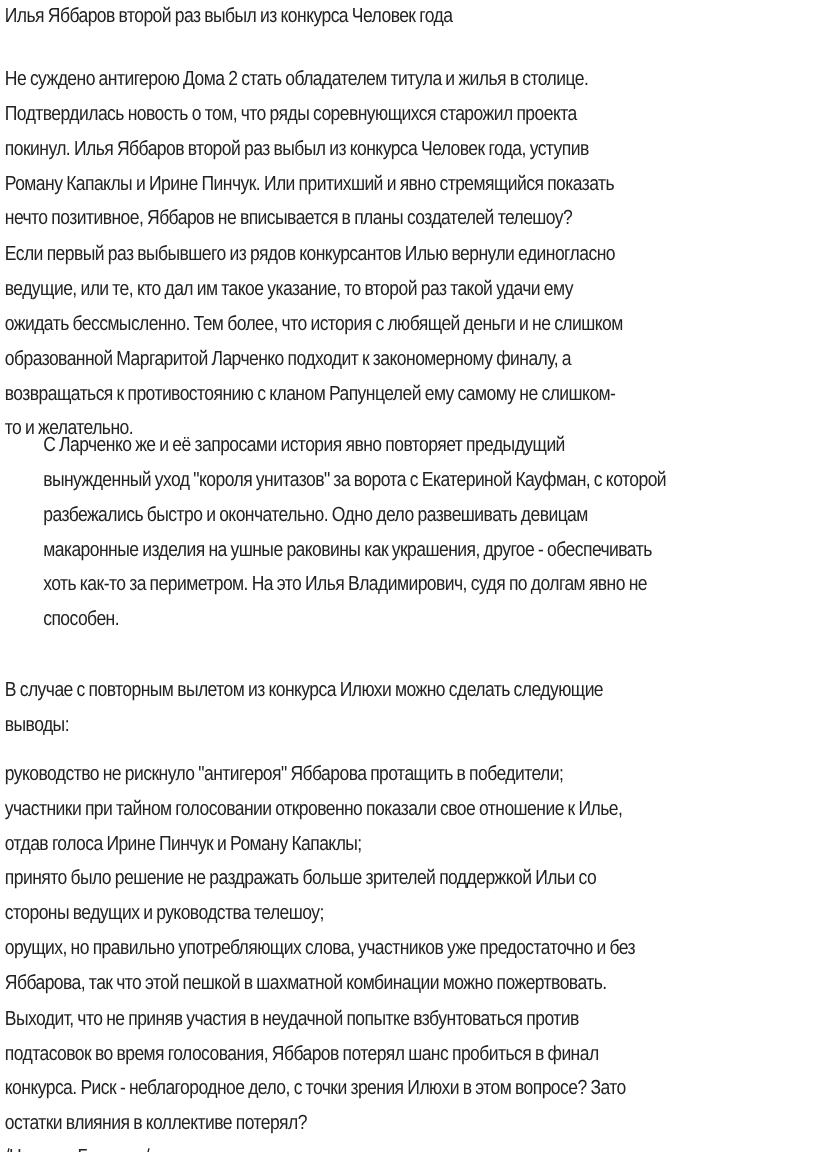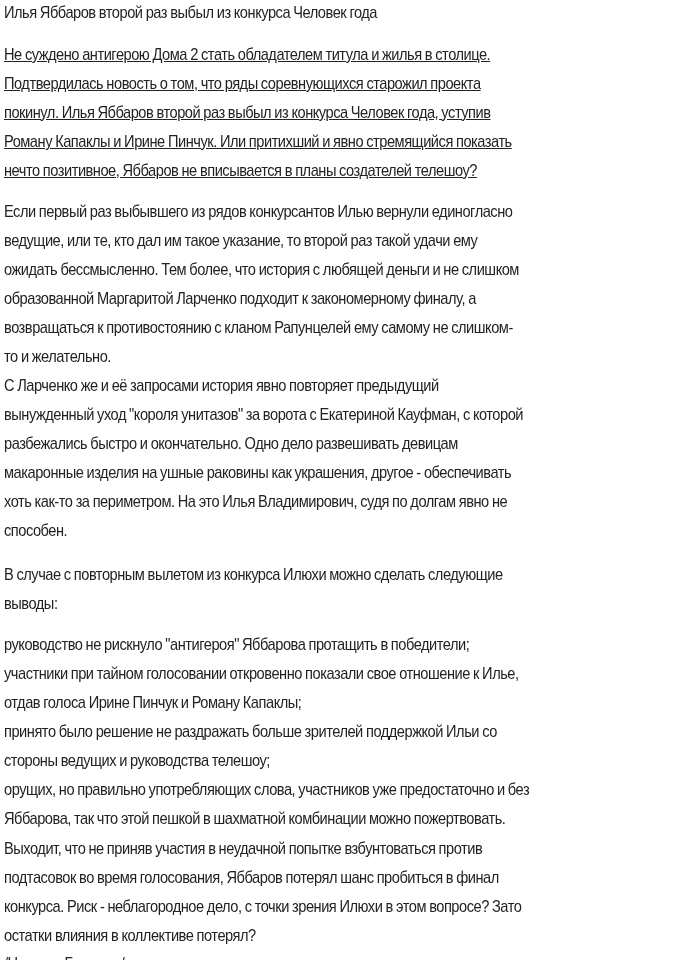--- a/index.html
+++ b/index.html
@@ -34,23 +34,23 @@
     }
     .title {
       position: absolute;
       top: -2px;
       left: 0;
     }
     .para {
       position: absolute;
       left: 0;
     }
-    #p1 { top: 40px; text-decoration: underline; }
+    #p1 { top: 51px; }
     #p2 { top: 197px; }
-    #p3 { top: 371px; }
+    #p3 { top: 356px; margin-left: 32px; }
     #p4 { top: 560px; }
     #p5 { top: 630px; }
     #p6 { top: 834px; }
     .signature-line { height: 27px; line-height: 27px; }
   </style>
 </head>
 <body>
 
 <div class="article">
   <div class="title">

